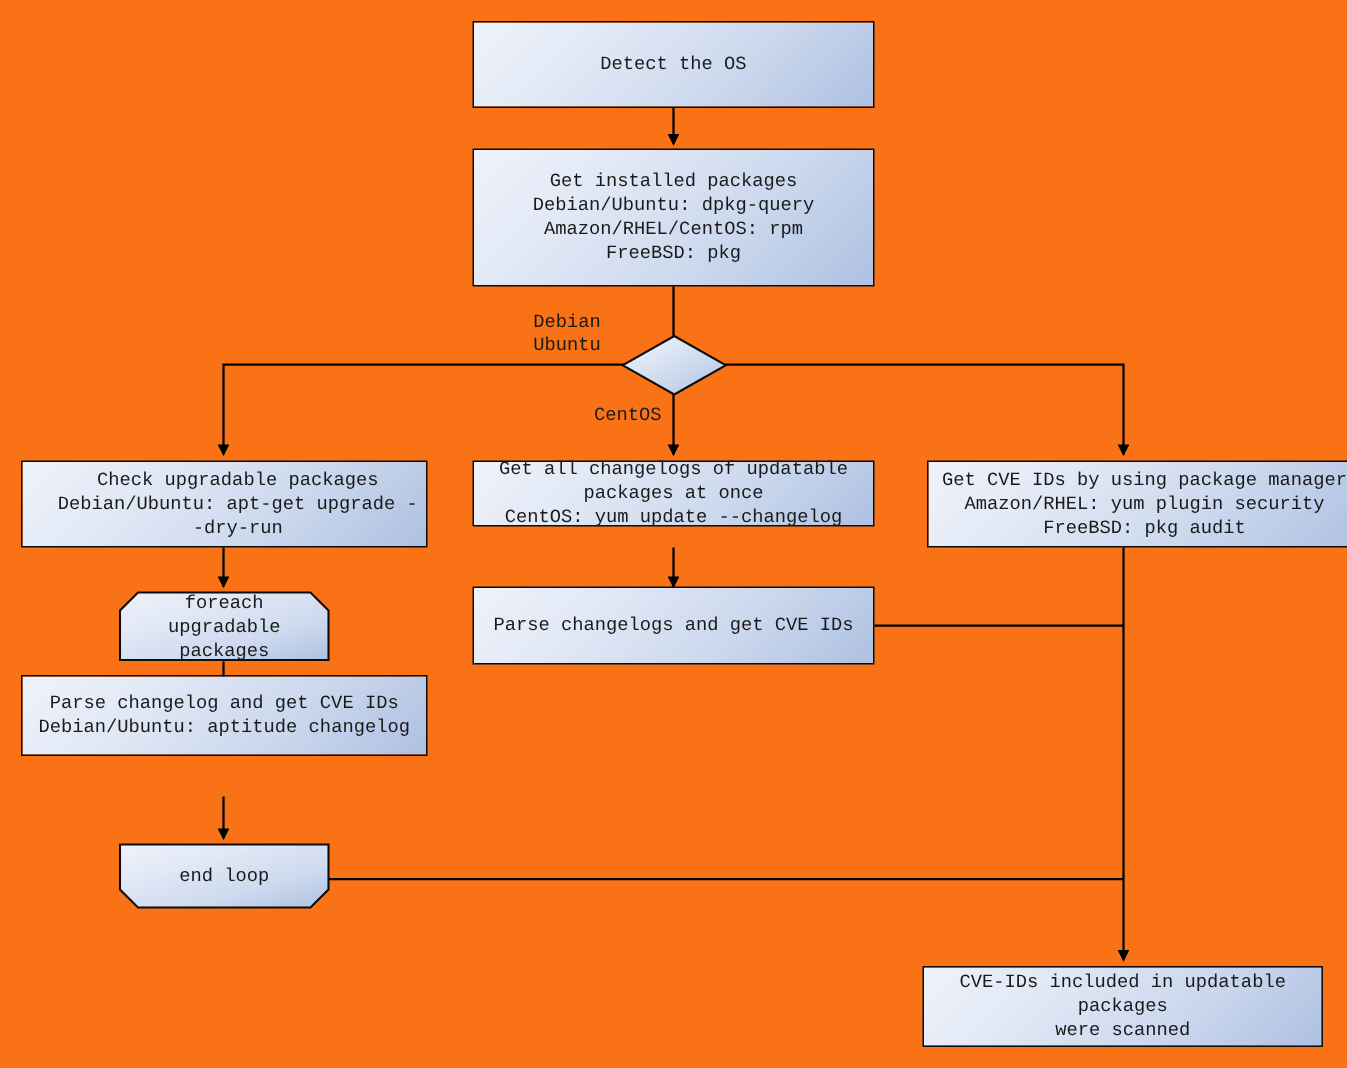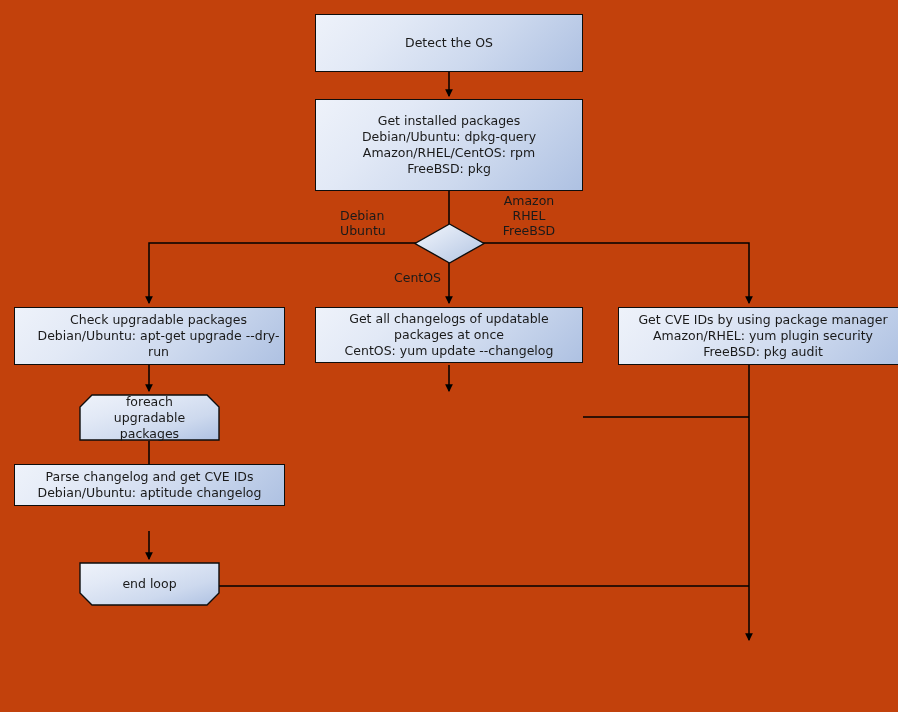--- a/index.html
+++ b/index.html
@@ -8,22 +8,23 @@
     background: #ffffff;
   }
   body {
     font-family: "DejaVu Sans", "Liberation Sans", sans-serif;
     -webkit-font-smoothing: antialiased;
   }
   #canvas {
     position: relative;
     width: 898px;
     height: 712px;
-    background: #c2410c;
+    background: #f97316;
     overflow: hidden;
+    font-family: Liberation Mono, monospace;
   }
   #edges {
     position: absolute;
     left: 0;
     top: 0;
     width: 898px;
     height: 712px;
     pointer-events: none;
   }
   .node {
@@ -133,26 +134,23 @@
           <stop offset="0%" stop-color="#eef2fa"></stop>
           <stop offset="30%" stop-color="#e0e8f5"></stop>
           <stop offset="70%" stop-color="#c5d3ea"></stop>
           <stop offset="100%" stop-color="#aec1e2"></stop>
         </linearGradient>
       </defs>
       <polygon points="35.5,1 70,20.5 35.5,40 1,20.5" fill="url(#gdiamond)" stroke="#0d0d0d" stroke-width="1.4"></polygon>
     </svg>
   </div>
 
-  <div class="edge-label" style="left:340px; top:208px; width:76px; text-align:left;">Debian
+  <div class="edge-label" style="left:340px; top:208px; width:76px; text-align:center;">Debian
 Ubuntu</div>
 
-  <div class="edge-label" style="left:489px; top:193px; width:80px; text-align:center;">Amazon
-RHEL
-FreeBSD</div>
 
   <div class="edge-label" style="left:383px; top:270px; width:58px; text-align:right;">CentOS</div>
 
   <div class="node box" style="left:14px; top:307px; width:271px; height:58px;padding-left:18px;">
     <span class="label">Check upgradable packages
 Debian/Ubuntu: apt-get upgrade --dry-run</span>
   </div>
 
   <div class="node loopshape" style="left:79px; top:394px; width:141px; height:47px;justify-content:flex-end;">
     <svg class="shape-svg" viewBox="0 0 141 47" preserveAspectRatio="none" xmlns="http://www.w3.org/2000/svg">
@@ -163,46 +161,53 @@
           <stop offset="68%" stop-color="#cdd9ee"></stop>
           <stop offset="100%" stop-color="#aec1e2"></stop>
         </linearGradient>
       </defs>
       <polygon points="13,1 128,1 140,13 140,46 1,46 1,13" fill="url(#gloop1)" stroke="#0d0d0d" stroke-width="1.4"></polygon>
     </svg>
     <span class="label">foreach
 upgradable  packages</span>
   </div>
 
-  <div class="node box" style="left:14px; top:464px; width:271px; height:42px;">
+  <div class="node box" style="left:14px; top:450px; width:271px; height:54px;">
     <span class="label">Parse changelog and get  CVE IDs
 Debian/Ubuntu: aptitude changelog</span>
   </div>
 
   <div class="node loopshape" style="left:79px; top:562px; width:141px; height:44px;">
     <svg class="shape-svg" viewBox="0 0 141 44" preserveAspectRatio="none" xmlns="http://www.w3.org/2000/svg">
       <defs>
         <linearGradient id="gloop2" x1="0" y1="0" x2="1" y2="1">
           <stop offset="0%" stop-color="#eef2fa"></stop>
           <stop offset="30%" stop-color="#e2e9f6"></stop>
           <stop offset="68%" stop-color="#cdd9ee"></stop>
           <stop offset="100%" stop-color="#aec1e2"></stop>
         </linearGradient>
       </defs>
       <polygon points="1,1 140,1 140,31 128,43 13,43 1,31" fill="url(#gloop2)" stroke="#0d0d0d" stroke-width="1.4"></polygon>
     </svg>
     <span class="label">end loop</span>
   </div>
 
-  <div class="node box" style="left:315px; top:307px; width:268px; height:56px;">
+  <div class="node box" style="left:315px; top:307px; width:268px; height:44px;">
     <span class="label">Get all changelogs of updatable packages at once
 CentOS: yum update --changelog</span>
   </div>
 
+  <div class="node box" style="left:315px; top:391px; width:268px; height:52px;">
+    <span class="label">Parse changelogs and get CVE IDs</span>
+  </div>
 
   <div class="node box" style="left:618px; top:307px; width:290px; height:58px;">
     <span class="label">Get CVE IDs by using package manager
 Amazon/RHEL: yum plugin security
 FreeBSD: pkg audit</span>
   </div>
 
+  <div class="node box" style="left:615px; top:644px; width:267px; height:54px;">
+    <span class="label">CVE-IDs included in updatable packages
+were scanned</span>
+  </div>
 
 </div>
 
 </body></html>

